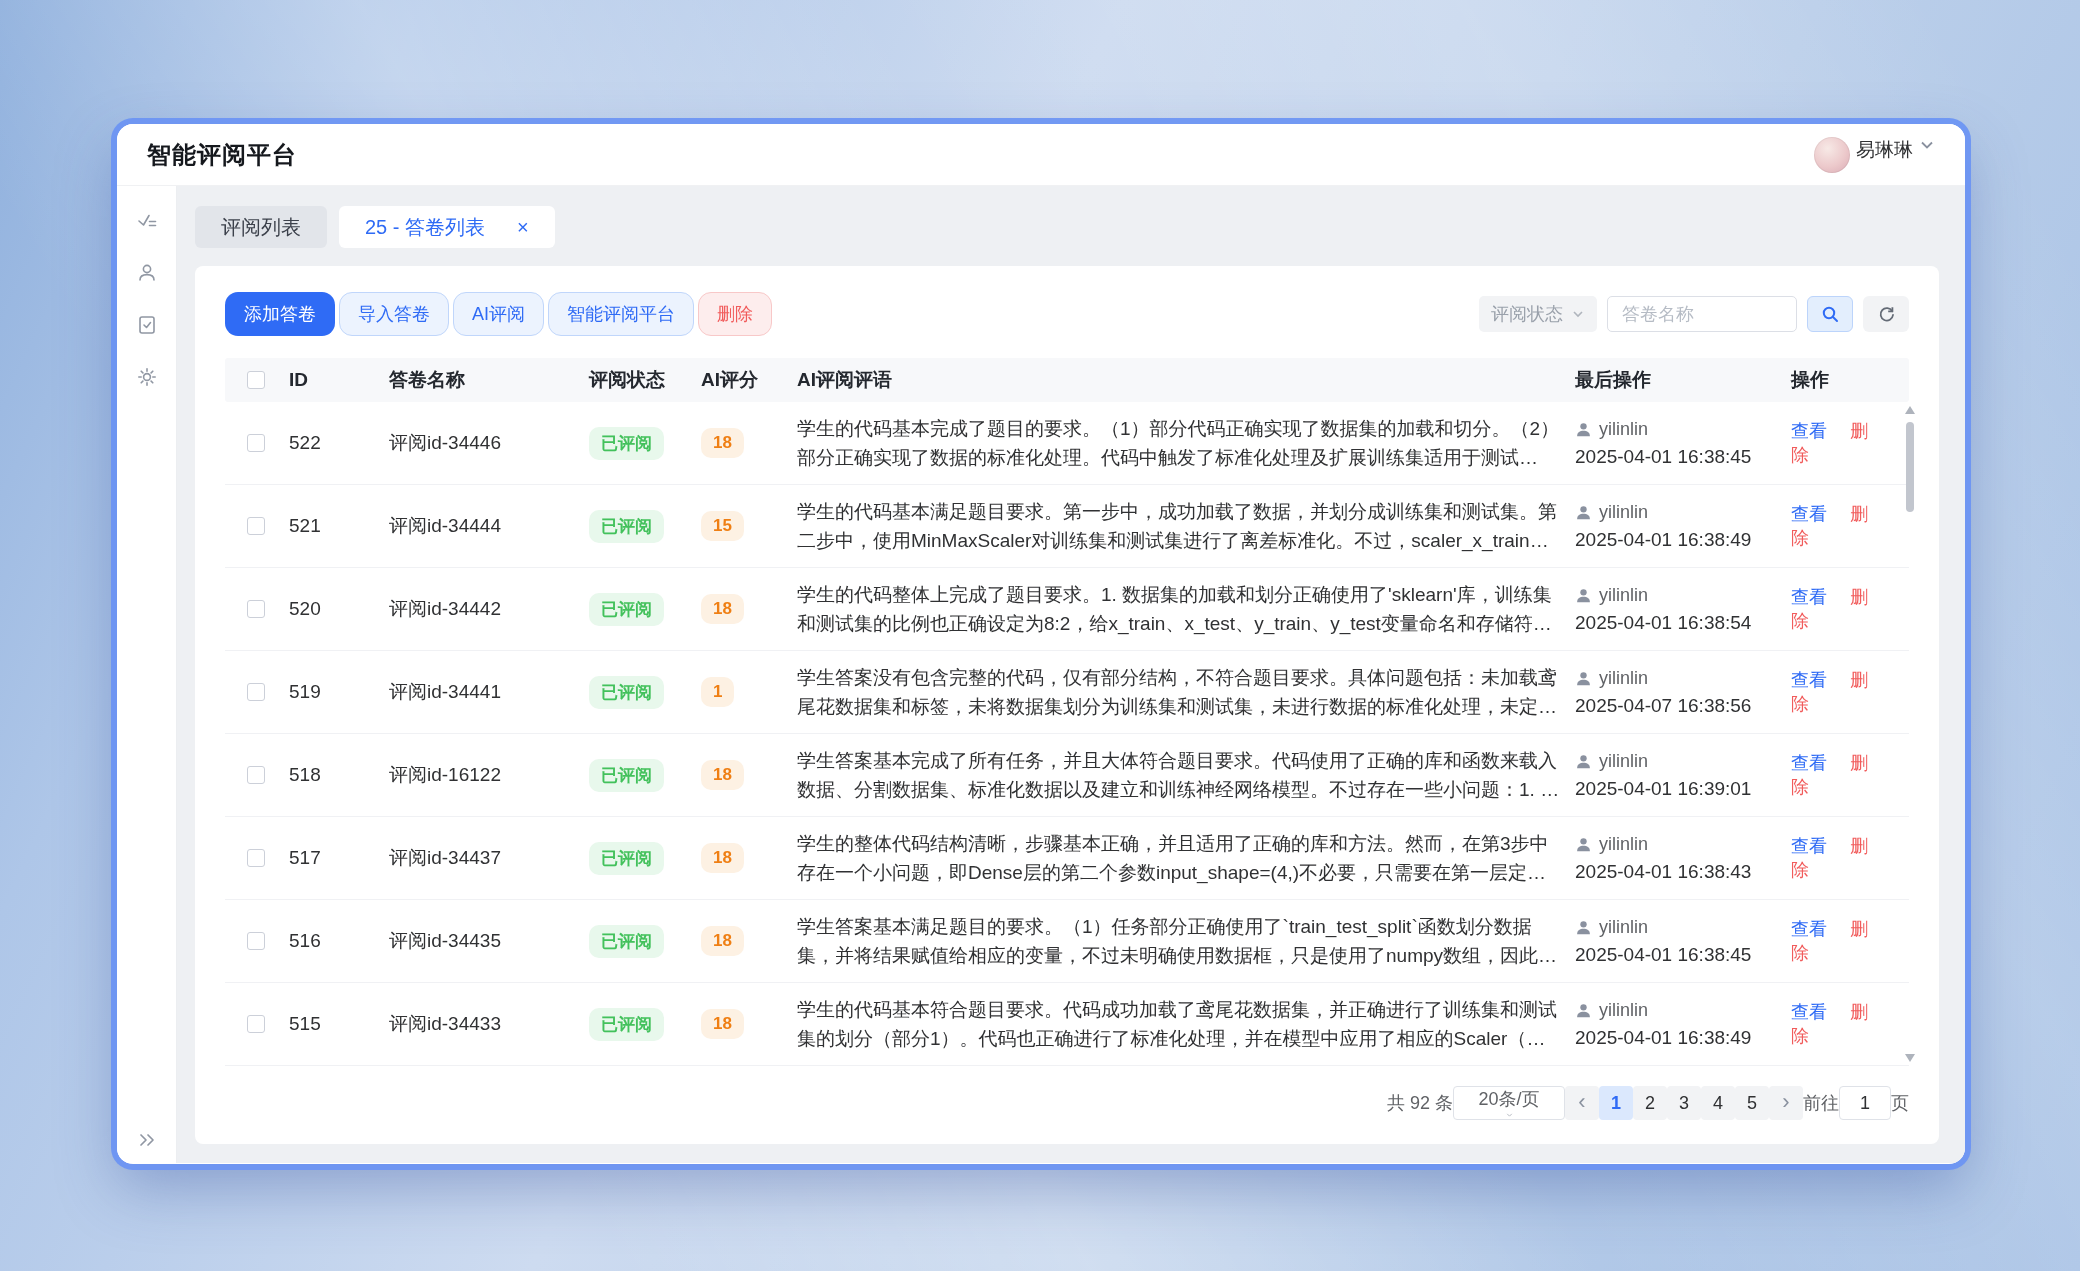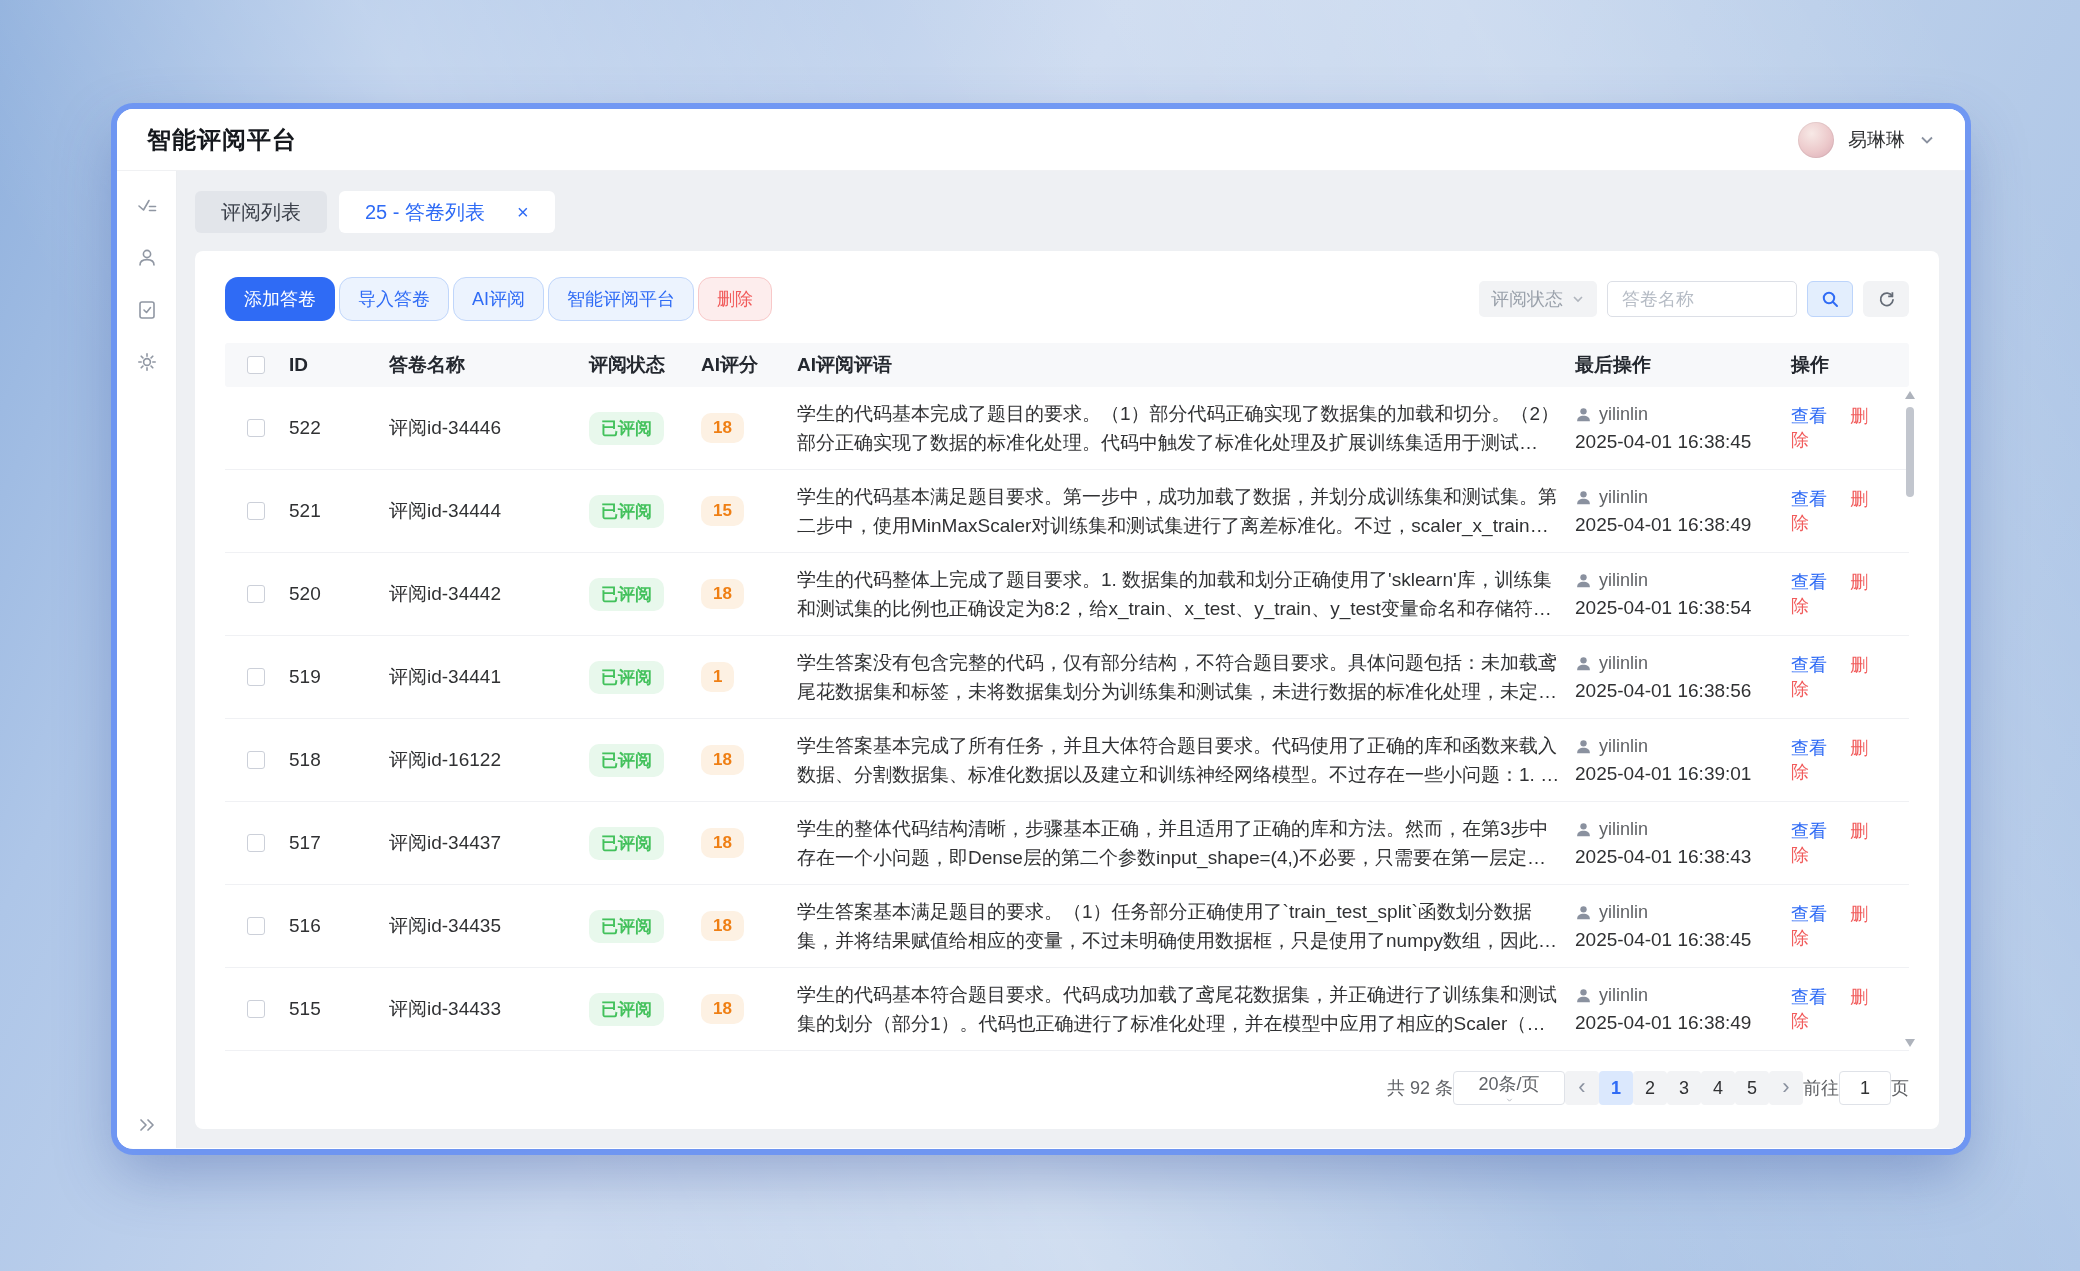--- a/index.html
+++ b/index.html
@@ -2,28 +2,28 @@
 <html><head>
 <meta charset="utf-8">
 <style>
   * { box-sizing: border-box; margin: 0; padding: 0; }
   html,body { width:2080px; height:1271px; overflow:hidden;
     font-family:"Liberation Sans","DejaVu Sans",sans-serif; }
   .bg { position:absolute; inset:0;
     background: linear-gradient(115deg,#8fb0dd 0%,#aec6e8 16%,#cddbf0 42%,#bbcfea 68%,#a4bfe4 100%); }
   .bg::before { content:""; position:absolute; inset:-20%;
     background: linear-gradient(60deg, rgba(255,255,255,0) 30%, rgba(255,255,255,.28) 42%, rgba(255,255,255,0) 55%, rgba(255,255,255,.18) 70%, rgba(255,255,255,0) 82%); }
-  .window { position:absolute; left:117px; top:109px; width:1848px; height:1040px;
+  .window { position:absolute; left:117px; top:124px; width:1848px; height:1040px;
     background:#fff; border-radius:16px; overflow:hidden;
     box-shadow: 0 0 0 6px rgba(105,146,244,.9), 0 24px 60px rgba(40,70,150,.35); }
   
   .app-header { height:62px; display:flex; align-items:center; justify-content:space-between;
     padding:0 30px; border-bottom:1px solid #f0f1f3; background:#fff; }
   .app-title { font-size:24px; font-weight:700; color:#15181d; letter-spacing:1px; }
-  .user-menu { display:flex; align-items:center; gap:14px; cursor:pointer; }
+  .user-menu { display:flex; align-items:flex-start; gap:6px; cursor:pointer; }
   .avatar { width:36px; height:36px; border-radius:50%;
     background: radial-gradient(circle at 38% 32%, #f7e9e6 0%, #ecc9cb 55%, #d9aab4 100%);
     box-shadow: inset 0 0 0 1px rgba(0,0,0,.05); }
   .user-name { font-size:19px; color:#303133; }
   
   .app-body { display:flex; height:977px; }
   .sidebar { width:60px; background:#fff; border-right:1px solid #eceef1; position:relative;
     display:flex; flex-direction:column; align-items:center; padding-top:24px; gap:30px; }
   .side-ic { width:22px; height:22px; cursor:pointer; }
   .collapse-btn { position:absolute; bottom:12px; left:50%; transform:translateX(-50%); cursor:pointer; }
@@ -303,21 +303,21 @@
                   <div class="comment">学生答案没有包含完整的代码，仅有部分结构，不符合题目要求。具体问题包括：未加载鸢尾花数据集和标签，未将数据集划分为训练集和测试集，未进行数据的标准化处理，未定义和...</div>
                 </div>
     <div class="cell">
       <div class="op-line1">
         <svg width="17" height="17" viewBox="0 0 16 16">
           <circle cx="8" cy="5" r="3" fill="#8a919f"></circle>
           <path d="M2 14c0-3.2 2.7-4.8 6-4.8s6 1.6 6 4.8v.4H2z" fill="#8a919f"></path>
         </svg>
         <span>yilinlin</span>
       </div>
-      <div class="op-time">2025-04-01 16:38:56</div>
+      <div class="op-time">2025-04-07 16:38:56</div>
     </div>
     <div class="cell">
       <span class="link view">查看</span>
       <span class="link del">删除</span>
     </div>
   </div>
 
   <div class="trow tbody-row">
     <div class="cell">
                   <div class="checkbox"></div>

